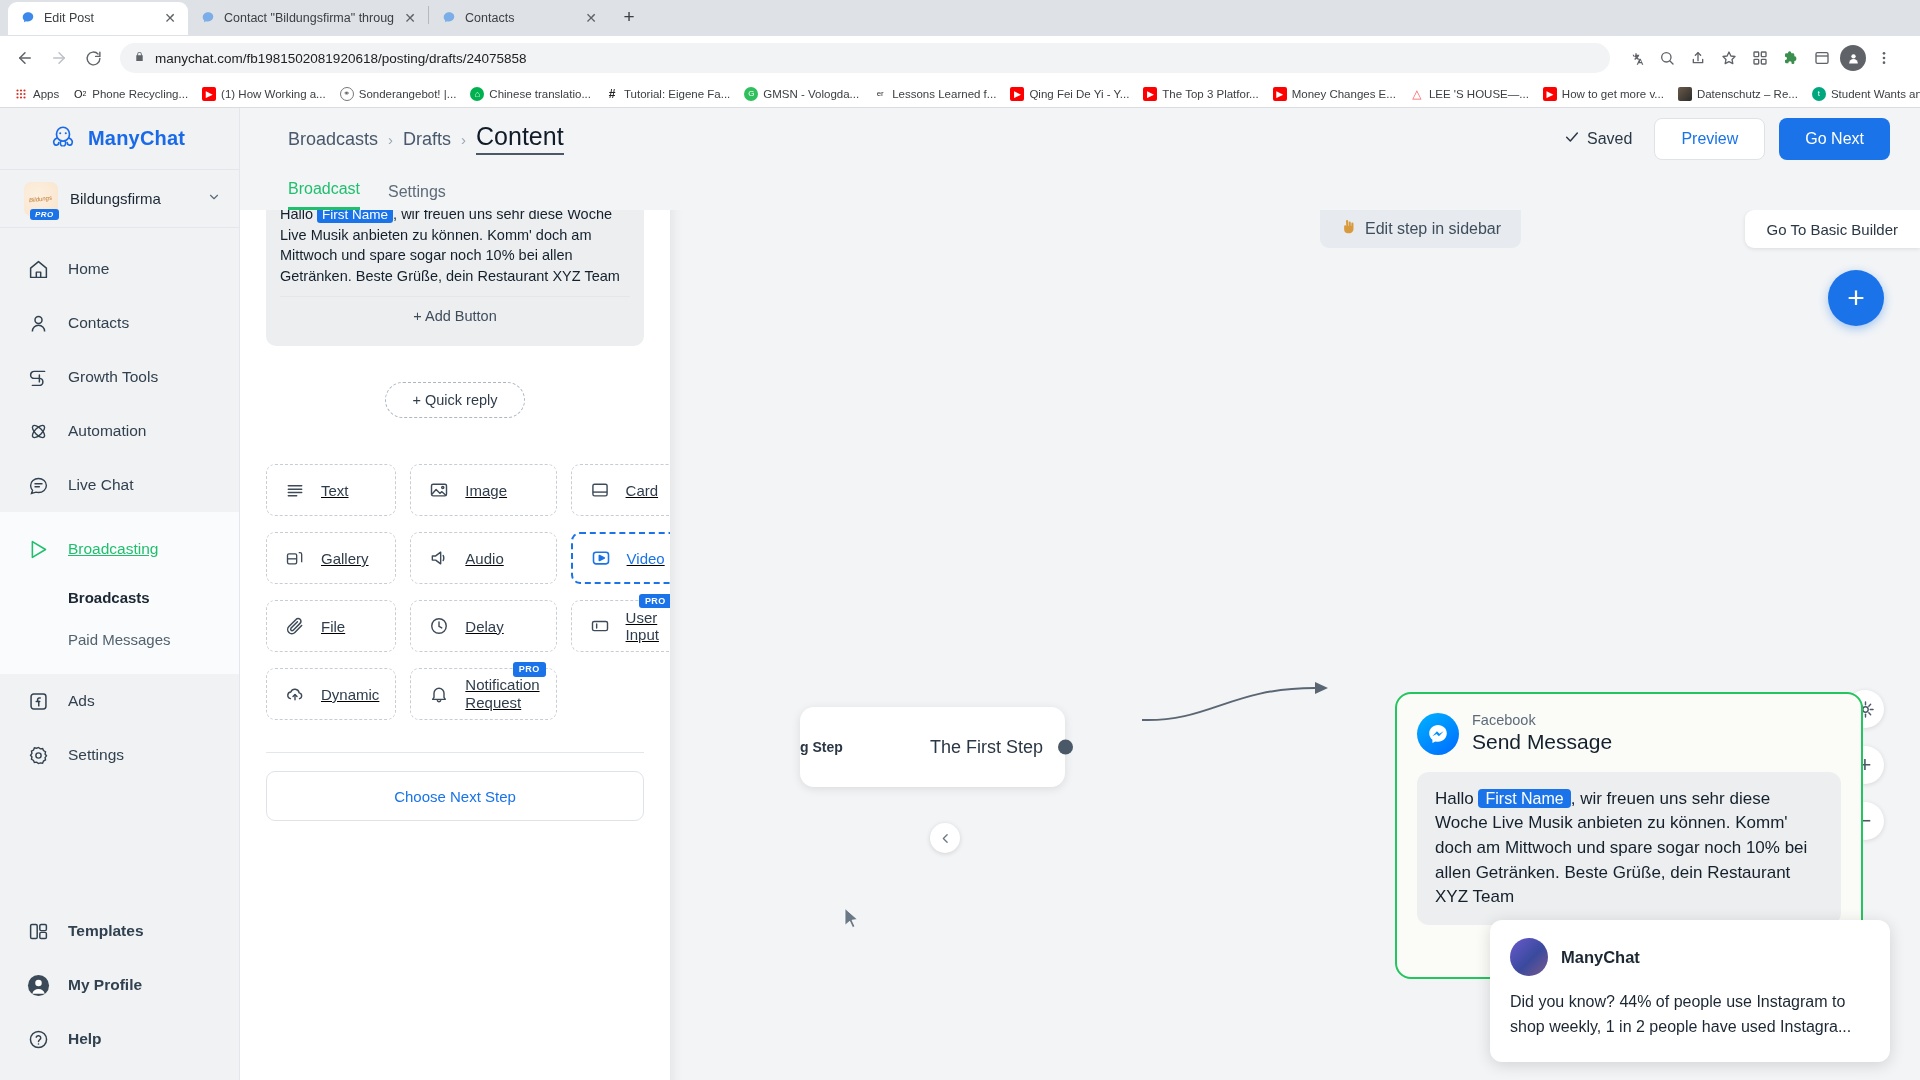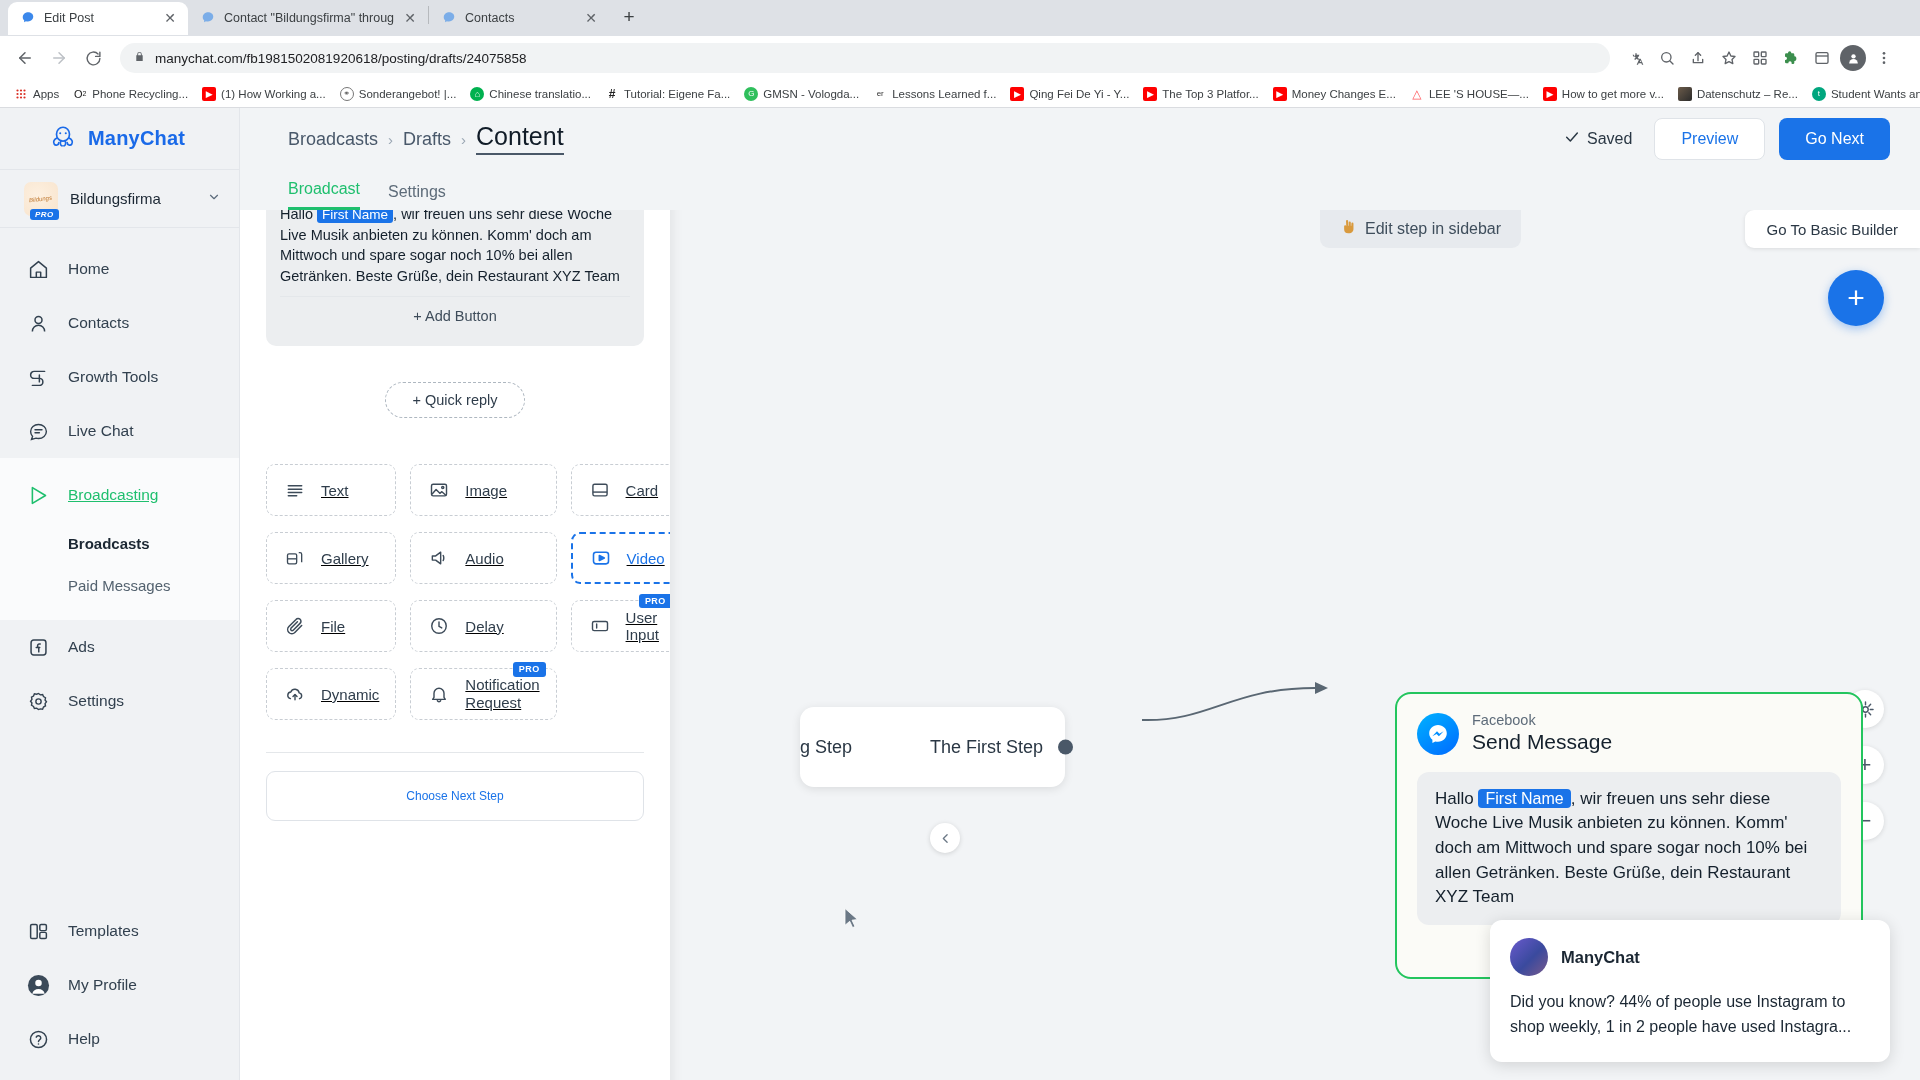--- a/index.html
+++ b/index.html
@@ -122,21 +122,21 @@
     height: 54px; display: flex; align-items: center; gap: 18px;
     padding-left: 26px; font-size: 15.5px; color: #32414f;
   }
   .nav-item .ico { width: 24px; height: 24px; flex: 0 0 24px; display: flex; align-items: center; justify-content: center; }
   .nav-item.is-active { color: #1fbf6e; text-decoration: underline; }
   .nav-sub {
     height: 42px; display: flex; align-items: center;
     padding-left: 68px; font-size: 15px; color: #53626f;
   }
   .nav-sub.is-current { color: #1b2733; font-weight: 700; }
-  .nav-bottom { padding-bottom: 14px; }
+  .nav-bottom { padding-bottom: 14px; font-weight: bold; }
 
   
   .main { flex: 1 1 auto; display: flex; flex-direction: column; position: relative; min-width: 0; }
 
   .topbar {
     height: 62px; flex: 0 0 62px; display: flex; align-items: center;
     padding: 0 30px 0 48px; background: #f2f4f6;
   }
   .crumbs { display: flex; align-items: center; gap: 10px; flex: 1 1 auto; }
   .crumb { font-size: 18px; color: #49586a; }
@@ -192,21 +192,21 @@
     color: #4a5868; font-size: 22px; box-shadow: 0 1px 5px rgba(0,0,0,.12);
   }
 
   
   .first-step-card {
     position: absolute; left: 560px; top: 497px; width: 265px; height: 80px;
     background: #fff; border-radius: 14px; box-shadow: 0 2px 10px rgba(0,0,0,.10);
     display: flex; align-items: center; justify-content: flex-end;
     padding-right: 22px; font-size: 18px; color: #2a3744;
   }
-  .first-step-card .frag { position: absolute; left: 0; font-size: 18px; color: #2a3744; }
+  .first-step-card .frag { position: absolute; left: 0; font-size: 14px; color: #2a3744; font-weight: bold; }
   .port-dot {
     position: absolute; right: -8px; top: 50%; transform: translateY(-50%);
     width: 15px; height: 15px; border-radius: 50%; background: #4a5868;
   }
   .collapse-chev {
     position: absolute; left: 690px; top: 613px; width: 30px; height: 30px;
     border-radius: 50%; background: #fff; display: flex; align-items: center;
     justify-content: center; color: #6b7886; font-size: 15px;
     box-shadow: 0 1px 5px rgba(0,0,0,.14);
   }
@@ -284,21 +284,21 @@
   .block .bico { width: 24px; height: 24px; flex: 0 0 24px; display: flex; align-items: center; justify-content: center; }
   .block .pro {
     position: absolute; right: 10px; top: -7px; background: #1a73e8; color: #fff;
     font-size: 9px; font-weight: 700; padding: 2px 6px; border-radius: 3px; letter-spacing: .4px;
   }
   .block.two-line { line-height: 1.2; }
   .panel-sep { margin-top: 32px; border-top: 1px solid #e4e7ea; }
   .choose-next {
     margin-top: 18px; height: 50px; border: 1px solid #dfe3e8; border-radius: 9px;
     display: flex; align-items: center; justify-content: center;
-    font-size: 12px; color: #1a73e8; font-weight: 500;
+    font-size: 15px; color: #1a73e8; font-weight: 500;
   }
   .cursor-arrow { position: absolute; left: 603px; top: 697px; }
 
   
   .toast {
     position: absolute; right: 30px; bottom: 18px; width: 400px;
     background: #fff; border-radius: 12px; padding: 18px 20px 22px;
     box-shadow: 0 3px 16px rgba(0,0,0,.14);
   }
   .toast-head { display: flex; align-items: center; gap: 13px; margin-bottom: 14px; }
@@ -562,20 +562,29 @@
         <span>Contacts</span>
       </div>
       <div class="nav-item">
         <span class="ico">
           <svg width="21" height="21" viewBox="0 0 24 24" fill="none" stroke="#32414f" stroke-width="1.7" stroke-linecap="round">
               <path d="M19 5H7a4 4 0 0 0 0 8h6a4 4 0 0 1 0 8H5"></path>
               <path d="M13 9v8"></path>
             </svg>
         </span>
         <span>Growth Tools</span>
+      </div>
+      <div class="nav-item">
+        <span class="ico">
+          <svg width="21" height="21" viewBox="0 0 24 24" fill="none" stroke="#32414f" stroke-width="1.6">
+              <ellipse cx="12" cy="12" rx="4" ry="9" transform="rotate(45 12 12)"></ellipse>
+              <ellipse cx="12" cy="12" rx="4" ry="9" transform="rotate(-45 12 12)"></ellipse>
+            </svg>
+        </span>
+        <span>Automation</span>
       </div>
       <div class="nav-item">
         <span class="ico">
           <svg width="21" height="21" viewBox="0 0 24 24" fill="none" stroke="#32414f" stroke-width="1.6" stroke-linecap="round">
               <path d="M21 12c0 4.4-4 8-9 8-1 0-2-.1-2.9-.4L4 21l1.2-3.4C3.8 16.1 3 14.2 3 12c0-4.4 4-8 9-8s9 3.6 9 8z"></path>
               <line x1="8" y1="10" x2="16" y2="10"></line>
               <line x1="8" y1="13.5" x2="13" y2="13.5"></line>
             </svg>
         </span>
         <span>Live Chat</span>

